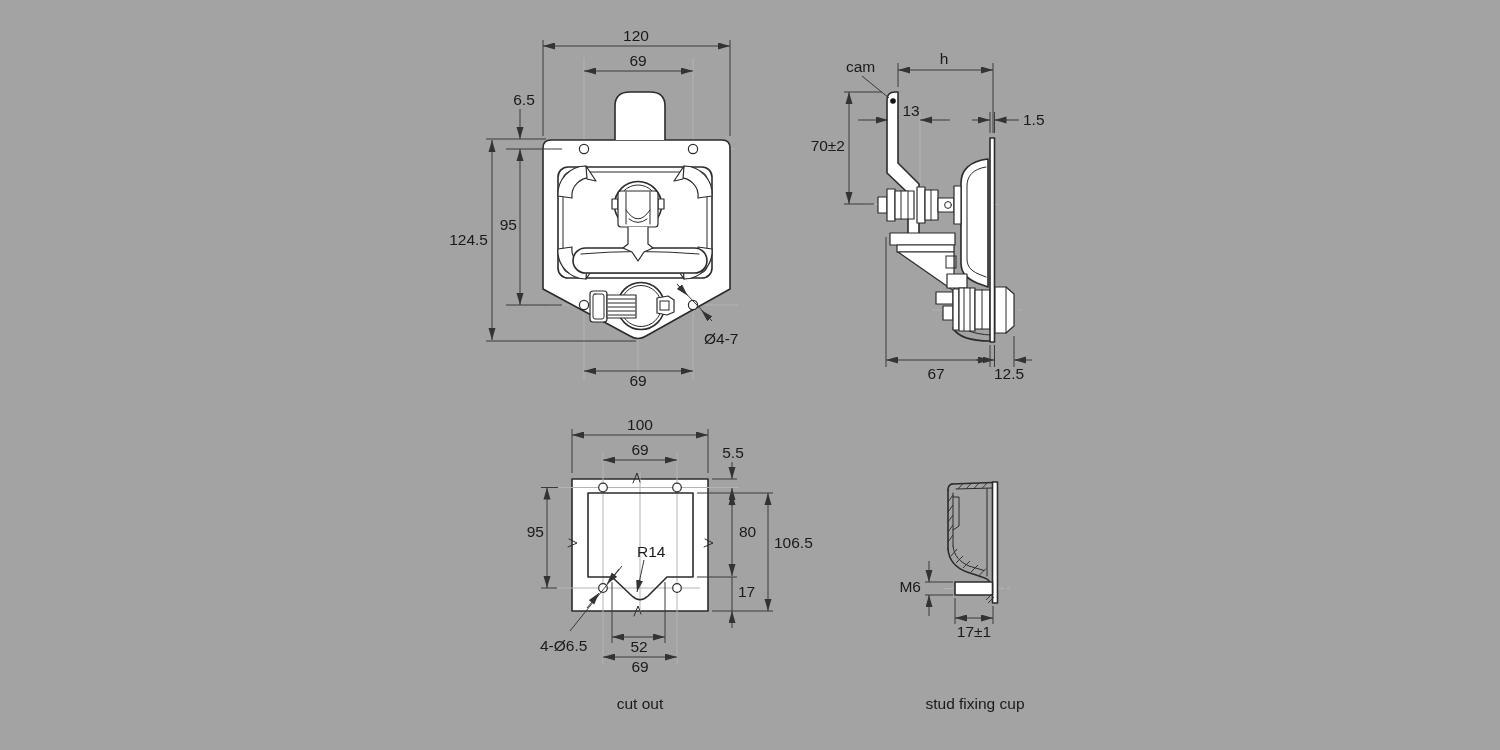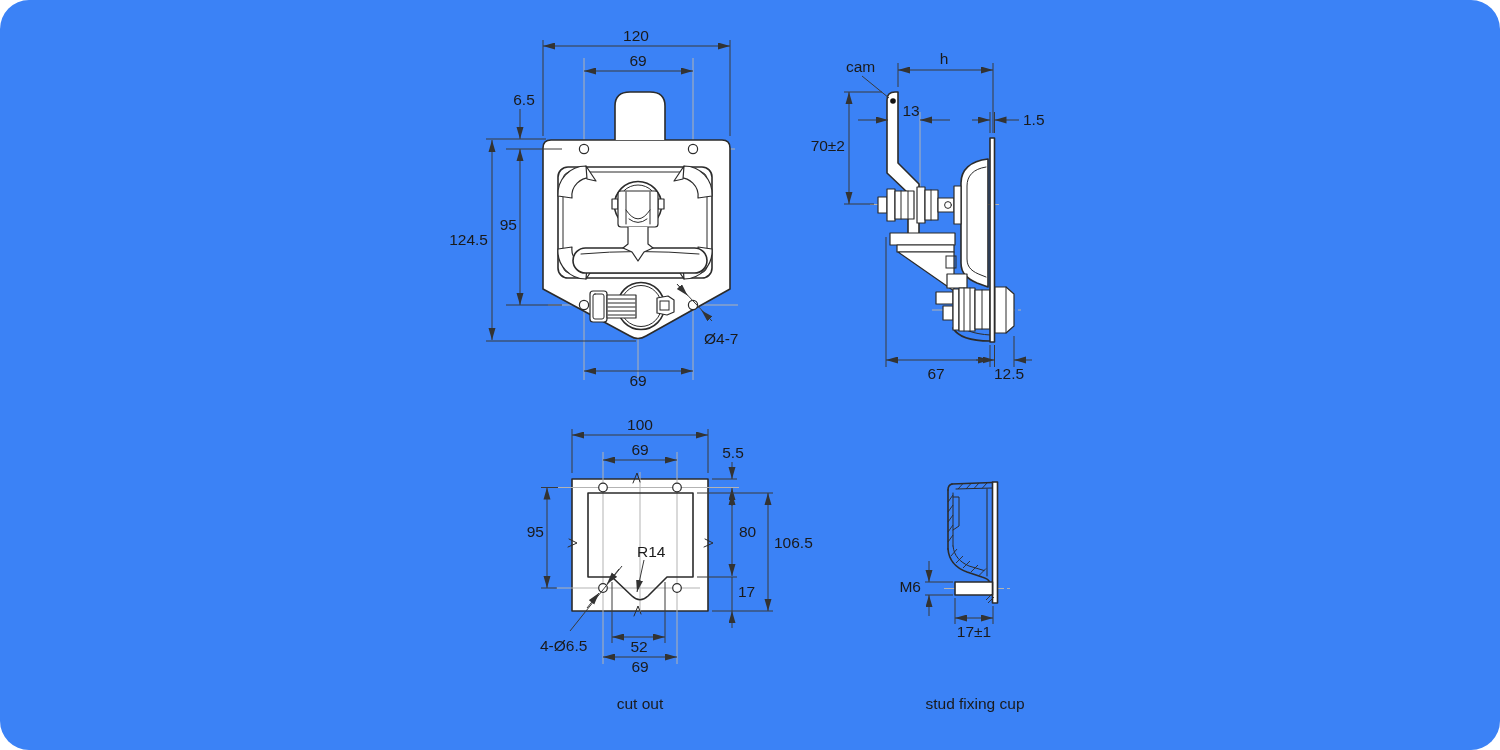--- a/index.html
+++ b/index.html
@@ -1,16 +1,16 @@
 <!DOCTYPE html>
 <html><head>
 <meta charset="utf-8">
 <style>
   html,body{margin:0;padding:0;background:#fff;}
-  .stage{position:relative;width:1500px;height:750px;background:#3b82f6;overflow:hidden;border-radius:29px;}
+  .stage{position:relative;width:1500px;height:750px;background:#a3a3a3;overflow:hidden;}
   svg{position:absolute;left:0;top:0;}
   .t{font-family:"Liberation Sans","DejaVu Sans",sans-serif;font-size:15.5px;fill:#1a1a1a;}
   .outline{stroke:#2b2b2b;stroke-width:1.6;fill:none;stroke-linejoin:round;stroke-linecap:round;}
   .outlineF{stroke:#2b2b2b;stroke-width:1.6;fill:#fff;stroke-linejoin:round;}
   .det{stroke:#2b2b2b;stroke-width:1;fill:none;stroke-linecap:round;}
   .detF{stroke:#2b2b2b;stroke-width:1.2;fill:#fff;stroke-linejoin:round;}
   .dim{stroke:#3a3a3a;stroke-width:1;fill:none;}
   .cl{stroke:#b3b3b3;stroke-width:1;fill:none;}
   .cld{stroke:#b3b3b3;stroke-width:1;fill:none;stroke-dasharray:14 3 3 3;}
   .hatch{stroke:#2b2b2b;stroke-width:0.9;fill:none;}

